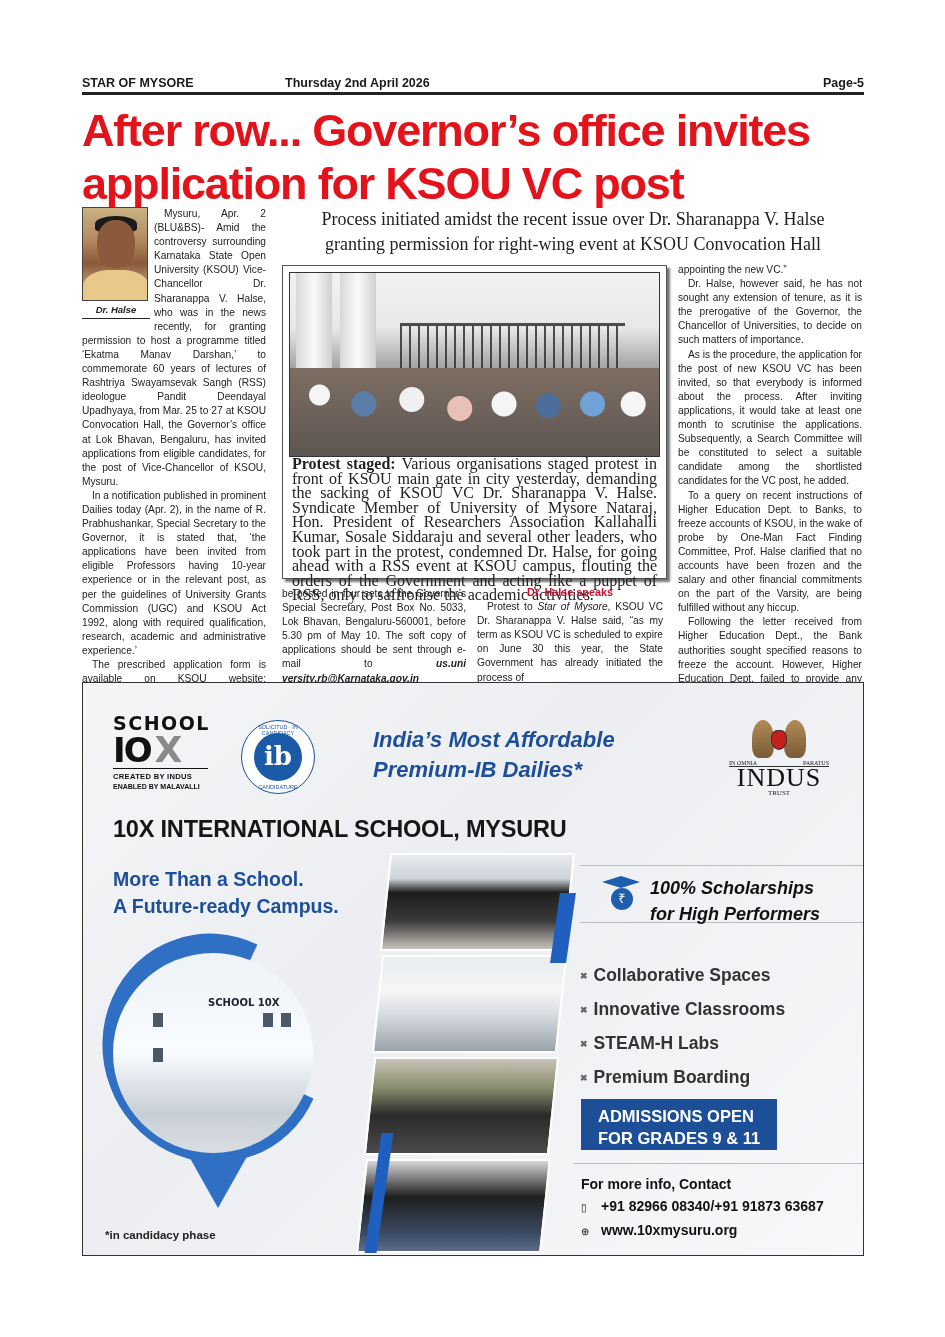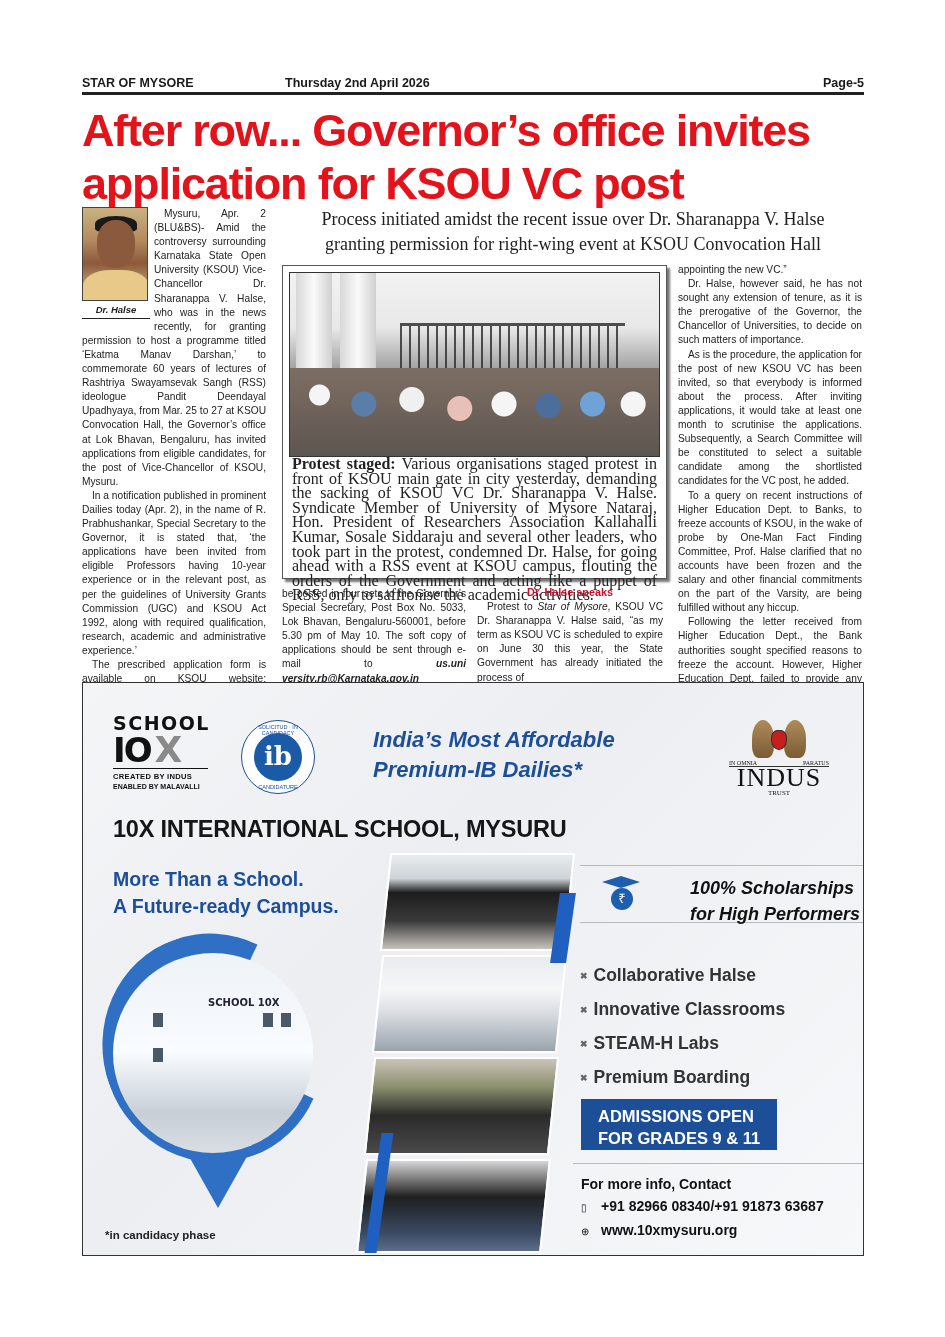--- a/index.html
+++ b/index.html
@@ -100,21 +100,21 @@
   .strip .p2 { left: 4px; top: 102px; width: 185px; background: linear-gradient(180deg,#e8ecef 0%, #f6f6f6 35%, #d9dde2 60%, #9aa3ab 100%); }
   .strip .p3 { left: -4px; top: 204px; width: 185px; background: linear-gradient(180deg,#c9c4b8 0%, #8a8f6d 30%, #2a2a2a 60%, #4a4a4a 100%); }
   .strip .p4 { left: -12px; top: 306px; width: 185px; height: 94px; background: linear-gradient(180deg,#d6d6d6 0%, #1f1f1f 40%, #3b4a62 80%, #5d6d88 100%); }
   .strip .bluebar { position: absolute; left: 182px; top: 40px; width: 16px; height: 70px; background: #1f5fbf; transform: skewX(-8deg); }
   .strip .bluebar2 { position: absolute; left: 0; top: 280px; width: 12px; height: 120px; background: #1f5fbf; transform: skewX(-8deg); }
 
   .ad .scholar { position: absolute; left: 497px; top: 182px; width: 285px; height: 58px; border-top: 1px solid #b8bcc2; border-bottom: 1px solid #b8bcc2; }
   .scholar .cap { position: absolute; left: 22px; top: 10px; width: 38px; height: 40px; }
   .scholar .cap .board { position: absolute; left: 0; top: 0; width: 38px; height: 12px; background: #1d5fae; clip-path: polygon(50% 0,100% 50%,50% 100%,0 50%); }
   .scholar .cap .coin { position: absolute; left: 9px; top: 12px; width: 22px; height: 22px; border-radius: 50%; background: #1d5fae; color: #fff; font-size: 13px; text-align: center; line-height: 22px; }
-  .scholar .txt { position: absolute; left: 70px; top: 9px; font-weight: bold; font-style: italic; font-size: 18px; line-height: 26px; color: #111; margin-left: 40px; }
+  .scholar .txt { position: absolute; left: 70px; top: 9px; font-weight: bold; font-style: italic; font-size: 18px; line-height: 26px; color: #111; }
 
   .ad .features { position: absolute; left: 497px; top: 276px; list-style: none; }
   .features li { font-weight: bold; font-size: 17.5px; line-height: 33px; color: #333; }
   .features li .bul { font-size: 9px; color: #666; margin-right: 6px; vertical-align: middle; }
 
   .ad .admit { position: absolute; left: 498px; top: 416px; width: 196px; height: 51px; background: #1c4f98; color: #fff; font-weight: bold; font-size: 16.5px; line-height: 22px; padding: 6px 0 0 17px; }
   .ad .divider { position: absolute; left: 490px; top: 480px; width: 292px; height: 1px; background: #b8bcc2; }
   .ad .contact { position: absolute; left: 498px; top: 490px; color: #111; font-weight: bold; }
   .contact .lbl { font-size: 14px; line-height: 22px; }
   .contact .row { font-size: 14px; line-height: 22px; }
@@ -253,21 +253,21 @@
       <div class="board"></div>
       <div class="coin">₹</div>
     </div>
     <div class="txt">
       <div>100% Scholarships</div>
       <div>for High Performers</div>
     </div>
   </div>
 
   <ul class="features">
-    <li><span class="bul">✖</span><span>Collaborative Halse</span></li>
+    <li><span class="bul">✖</span><span>Collaborative Spaces</span></li>
     <li><span class="bul">✖</span><span>Innovative Classrooms</span></li>
     <li><span class="bul">✖</span><span>STEAM-H Labs</span></li>
     <li><span class="bul">✖</span><span>Premium Boarding</span></li>
   </ul>
 
   <div class="admit">
     <div>ADMISSIONS OPEN</div>
     <div>FOR GRADES 9 &amp; 11</div>
   </div>
   <div class="divider"></div>

